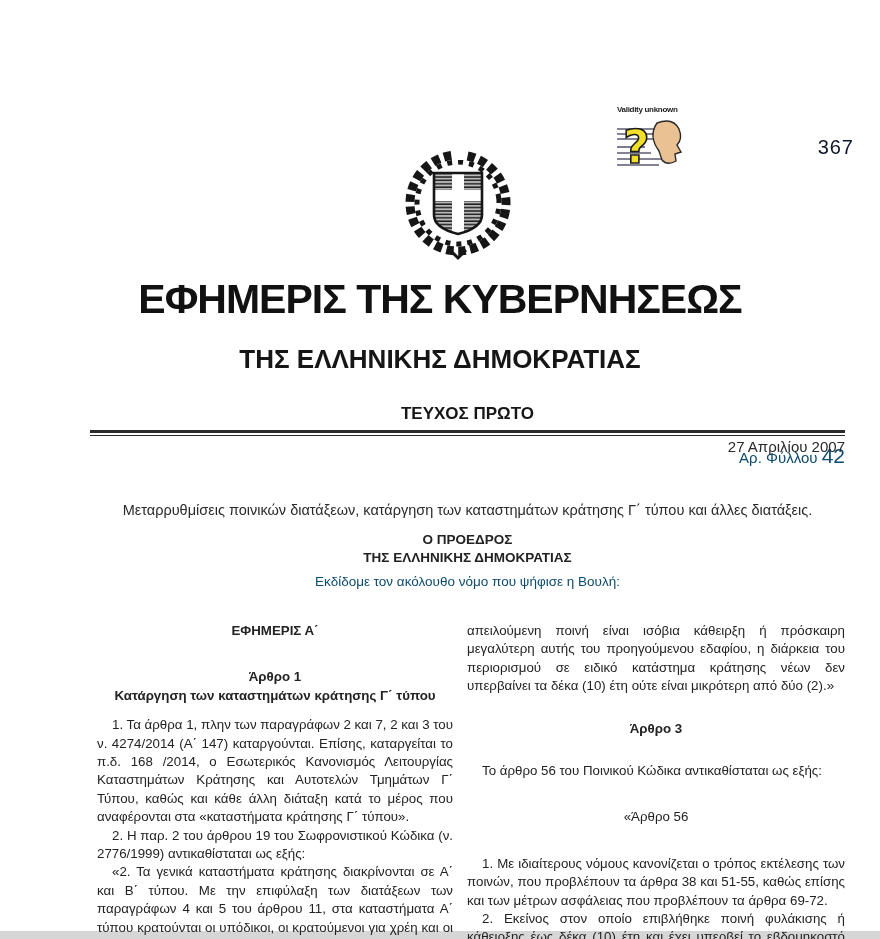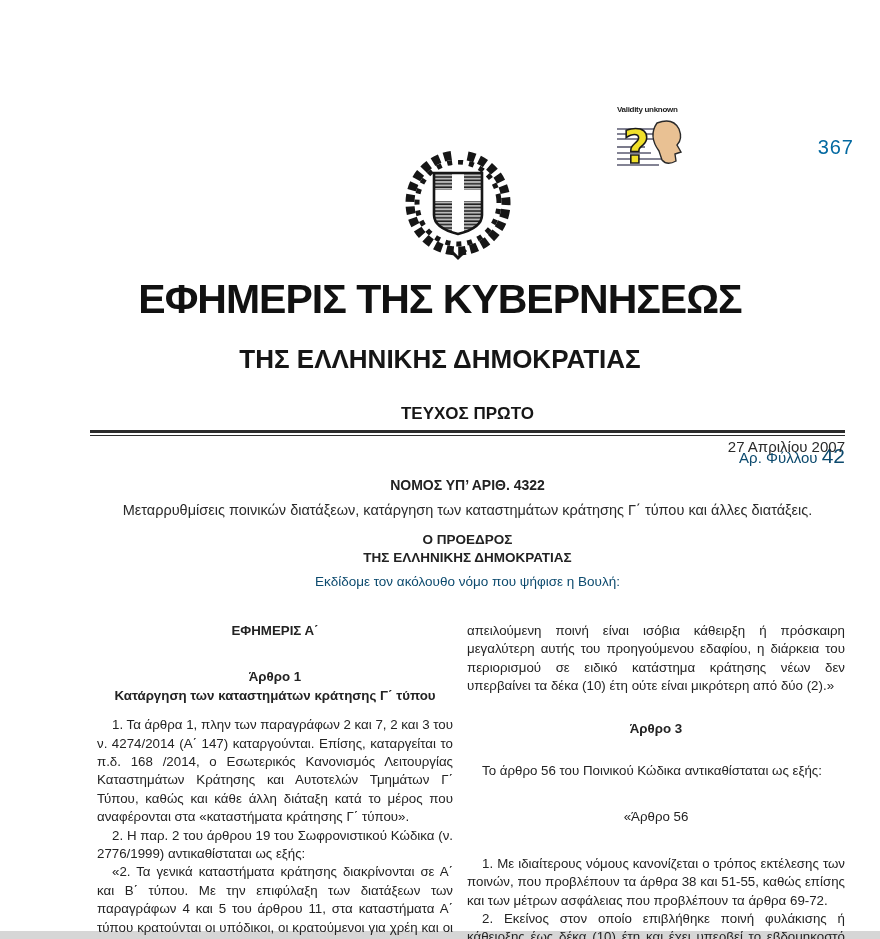--- a/index.html
+++ b/index.html
@@ -5,21 +5,21 @@
   html,body{margin:0;padding:0;background:#ffffff;}
   body{width:880px;height:939px;overflow:hidden;
        font-family:"Liberation Sans","DejaVu Sans",sans-serif;color:#2a2a2a;}
   .sheet{position:relative;width:880px;height:939px;background:#fff;overflow:hidden;padding-left:16px;}
 
   
   .page-edge-right{position:absolute;top:70px;right:4px;width:3px;height:869px;background:#a6a6a6;}
   .bottom-band{position:absolute;left:0;bottom:0;width:880px;height:8px;background:#d6d6d6;}
 
   
-  .page-number{position:absolute;top:136px;right:42px;font-size:20px;color:#0369a1;letter-spacing:1px;}
+  .page-number{position:absolute;top:136px;right:42px;font-size:20px;color:#0f172a;letter-spacing:1px;}
 
   
   .stamp{position:absolute;left:615px;top:105px;width:80px;height:72px;}
   .stamp .validity{position:absolute;top:0;left:2px;font-size:8px;font-weight:bold;color:#1c1c1c;
                    letter-spacing:-0.3px;white-space:nowrap;}
   .stamp svg{position:absolute;left:0;top:8px;}
 
   
   .emblem{position:absolute;left:402px;top:142px;width:112px;height:122px;}
 
@@ -125,21 +125,20 @@
   <div class="mast-subtitle">ΤΗΣ ΕΛΛΗΝΙΚΗΣ ΔΗΜΟΚΡΑΤΙΑΣ</div>
 
   <div class="issue-row">
     <div class="issue-type">ΤΕΥΧΟΣ ΠΡΩΤΟ</div>
     <div class="sheet-no"><span>Αρ. Φύλλου </span><span class="num">42</span></div>
   </div>
 
   <div class="double-rule"></div>
   <div class="date-line">27 Απριλίου 2007</div>
 
-  <div class="law-number">ΝΟΜΟΣ ΥΠ’ ΑΡΙΘ. 4322</div>
   <div class="law-subject">Μεταρρυθμίσεις ποινικών διατάξεων, κατάργηση των καταστημάτων κράτησης Γ΄ τύπου και άλλες διατάξεις.</div>
   <div class="law-issuer">
     <div>Ο ΠΡΟΕΔΡΟΣ</div>
     <div>ΤΗΣ ΕΛΛΗΝΙΚΗΣ ΔΗΜΟΚΡΑΤΙΑΣ</div>
   </div>
   <div class="law-enact">Εκδίδομε τον ακόλουθο νόμο που ψήφισε η Βουλή:</div>
 
   <div class="columns">
     <div class="col col-left">
       <p class="h-center">ΕΦΗΜΕΡΙΣ Α΄</p>

